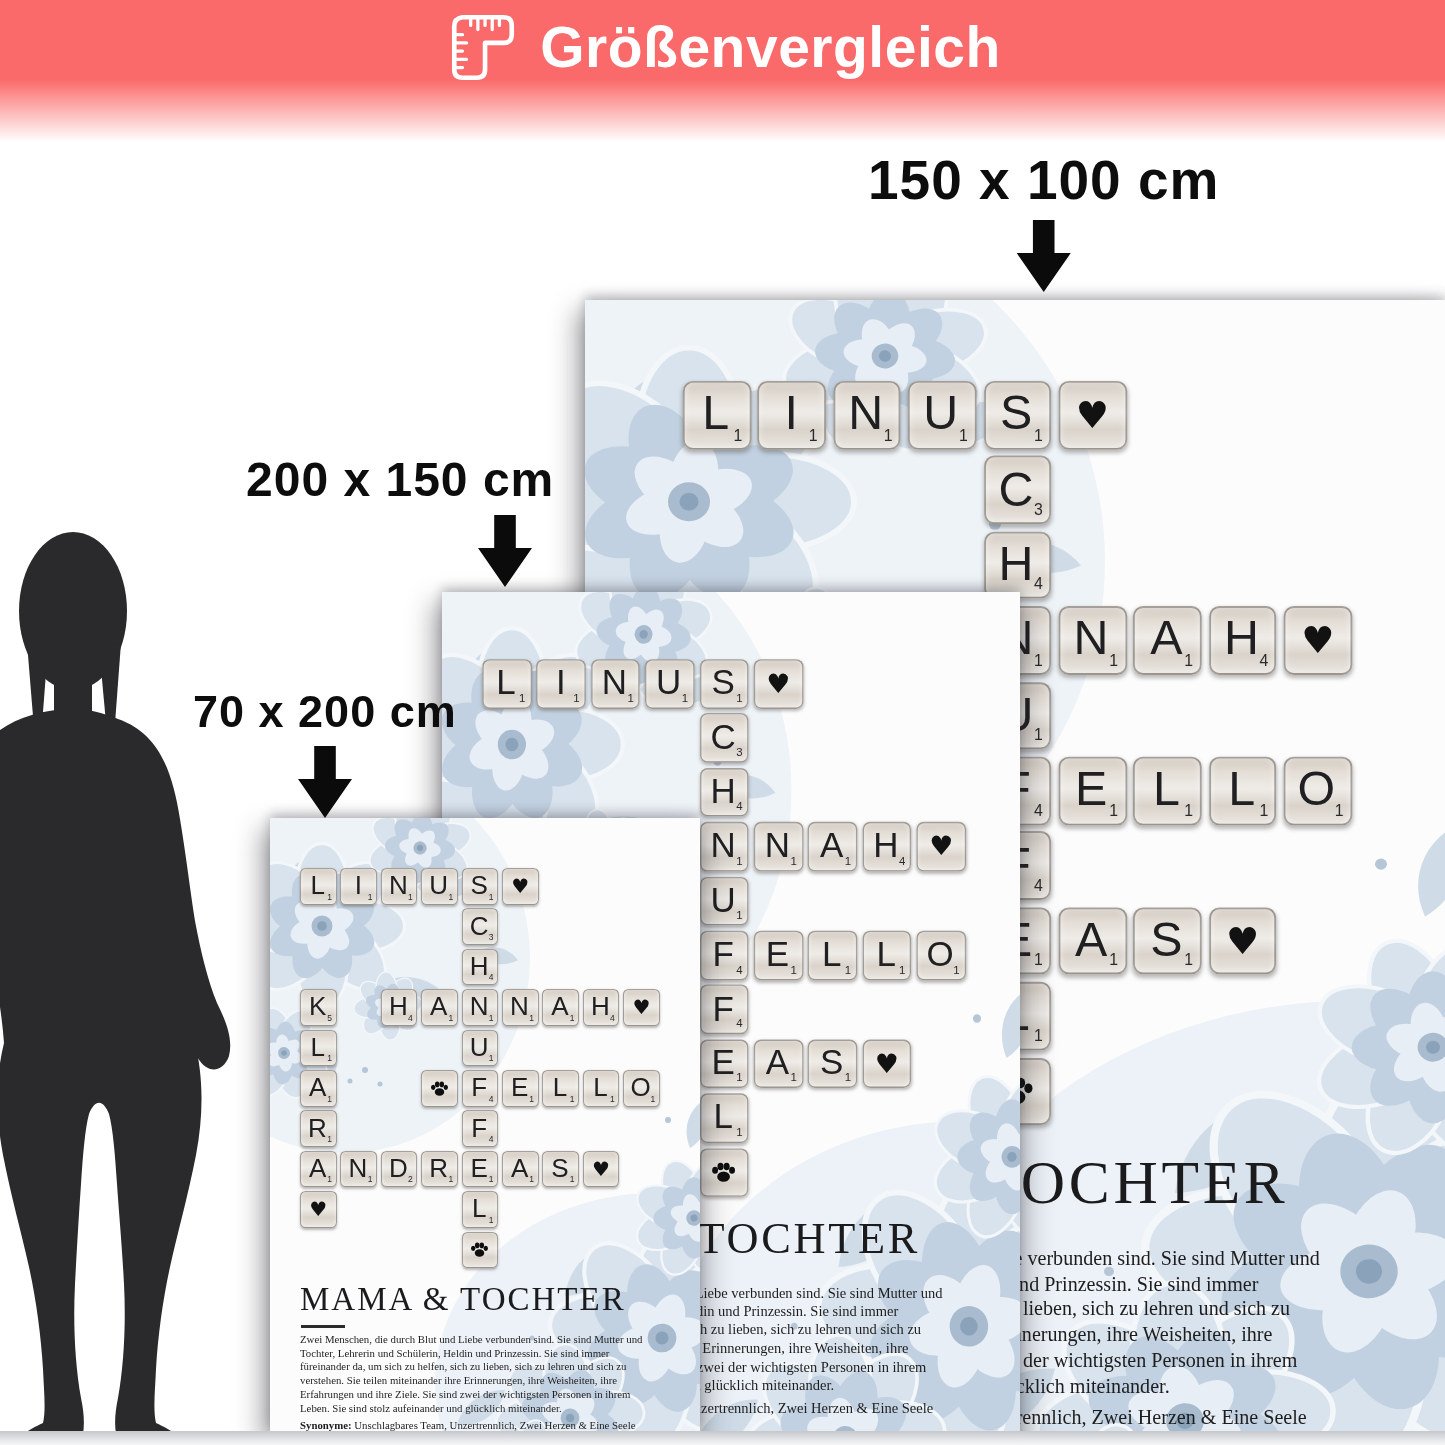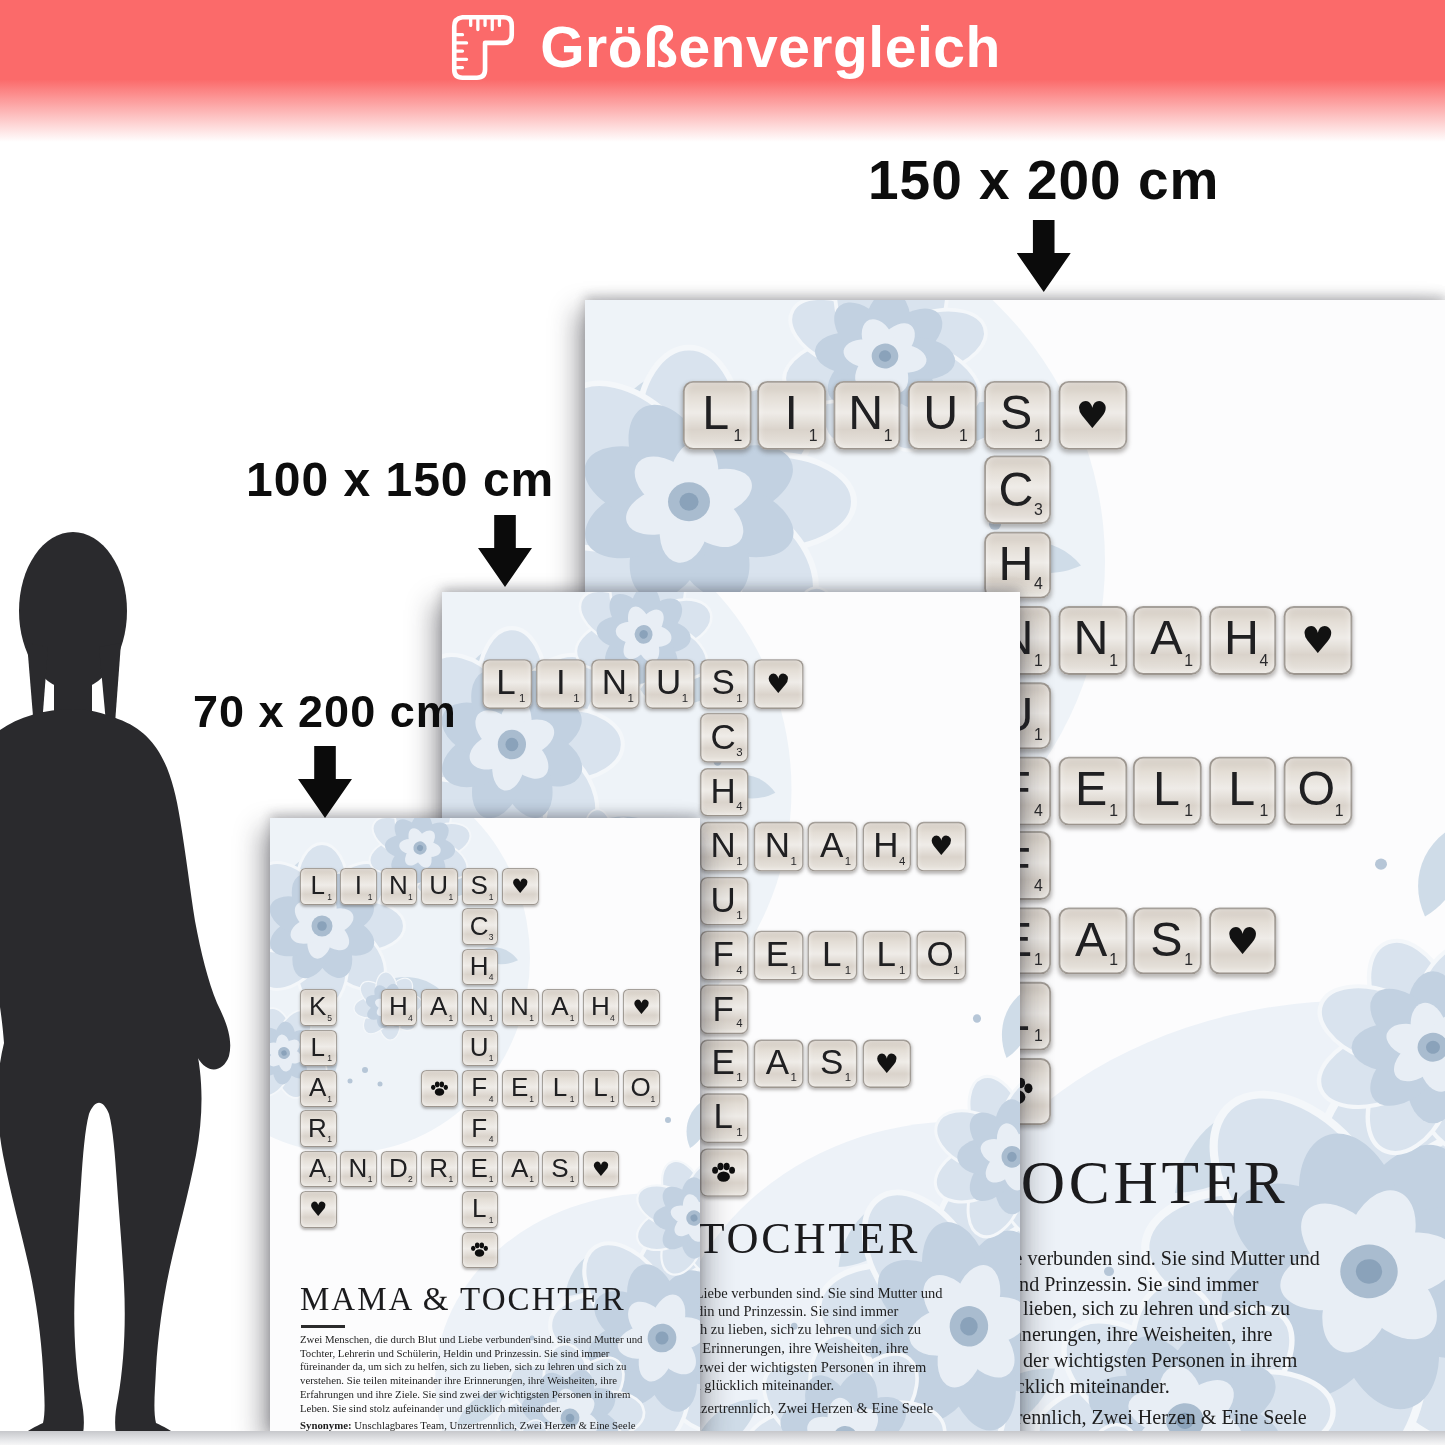--- a/index.html
+++ b/index.html
@@ -80,25 +80,25 @@
       <svg viewBox="0 0 76 76" fill="none" stroke="#ffffff" stroke-width="4.5" stroke-linecap="round" stroke-linejoin="round">
         <path d="M19 9 H58 Q66 9 66 17 V26 Q66 34 58 34 H40 V60 Q40 68 32 68 H18 Q10 68 10 60 V18 Q10 10 18 9 Z"></path>
         <path d="M26 9 v8 M33 9 v12 M40 9 v8 M47 9 v12 M54 9 v8" stroke-width="3.2"></path>
         <path d="M10 26 h8 M10 34 h12 M10 42 h8 M10 50 h12 M10 58 h8" stroke-width="3.2"></path>
       </svg>
     </span>
     <h1>Größenvergleich</h1>
   </header>
 
   <div class="size-label label-150">
-    <div class="size-text">150 x 200 cm</div>
+    <div class="size-text">150 x 100 cm</div>
     <div class="arrow"></div>
   </div>
   <div class="size-label label-100">
-    <div class="size-text">100 x 150 cm</div>
+    <div class="size-text">200 x 150 cm</div>
     <div class="arrow"></div>
   </div>
   <div class="size-label label-70">
     <div class="size-text">70 x 200 cm</div>
     <div class="arrow"></div>
   </div>
 
   <div class="silhouette">
     <svg viewBox="0 0 238 922">
       <g fill="#2a2a2d">

